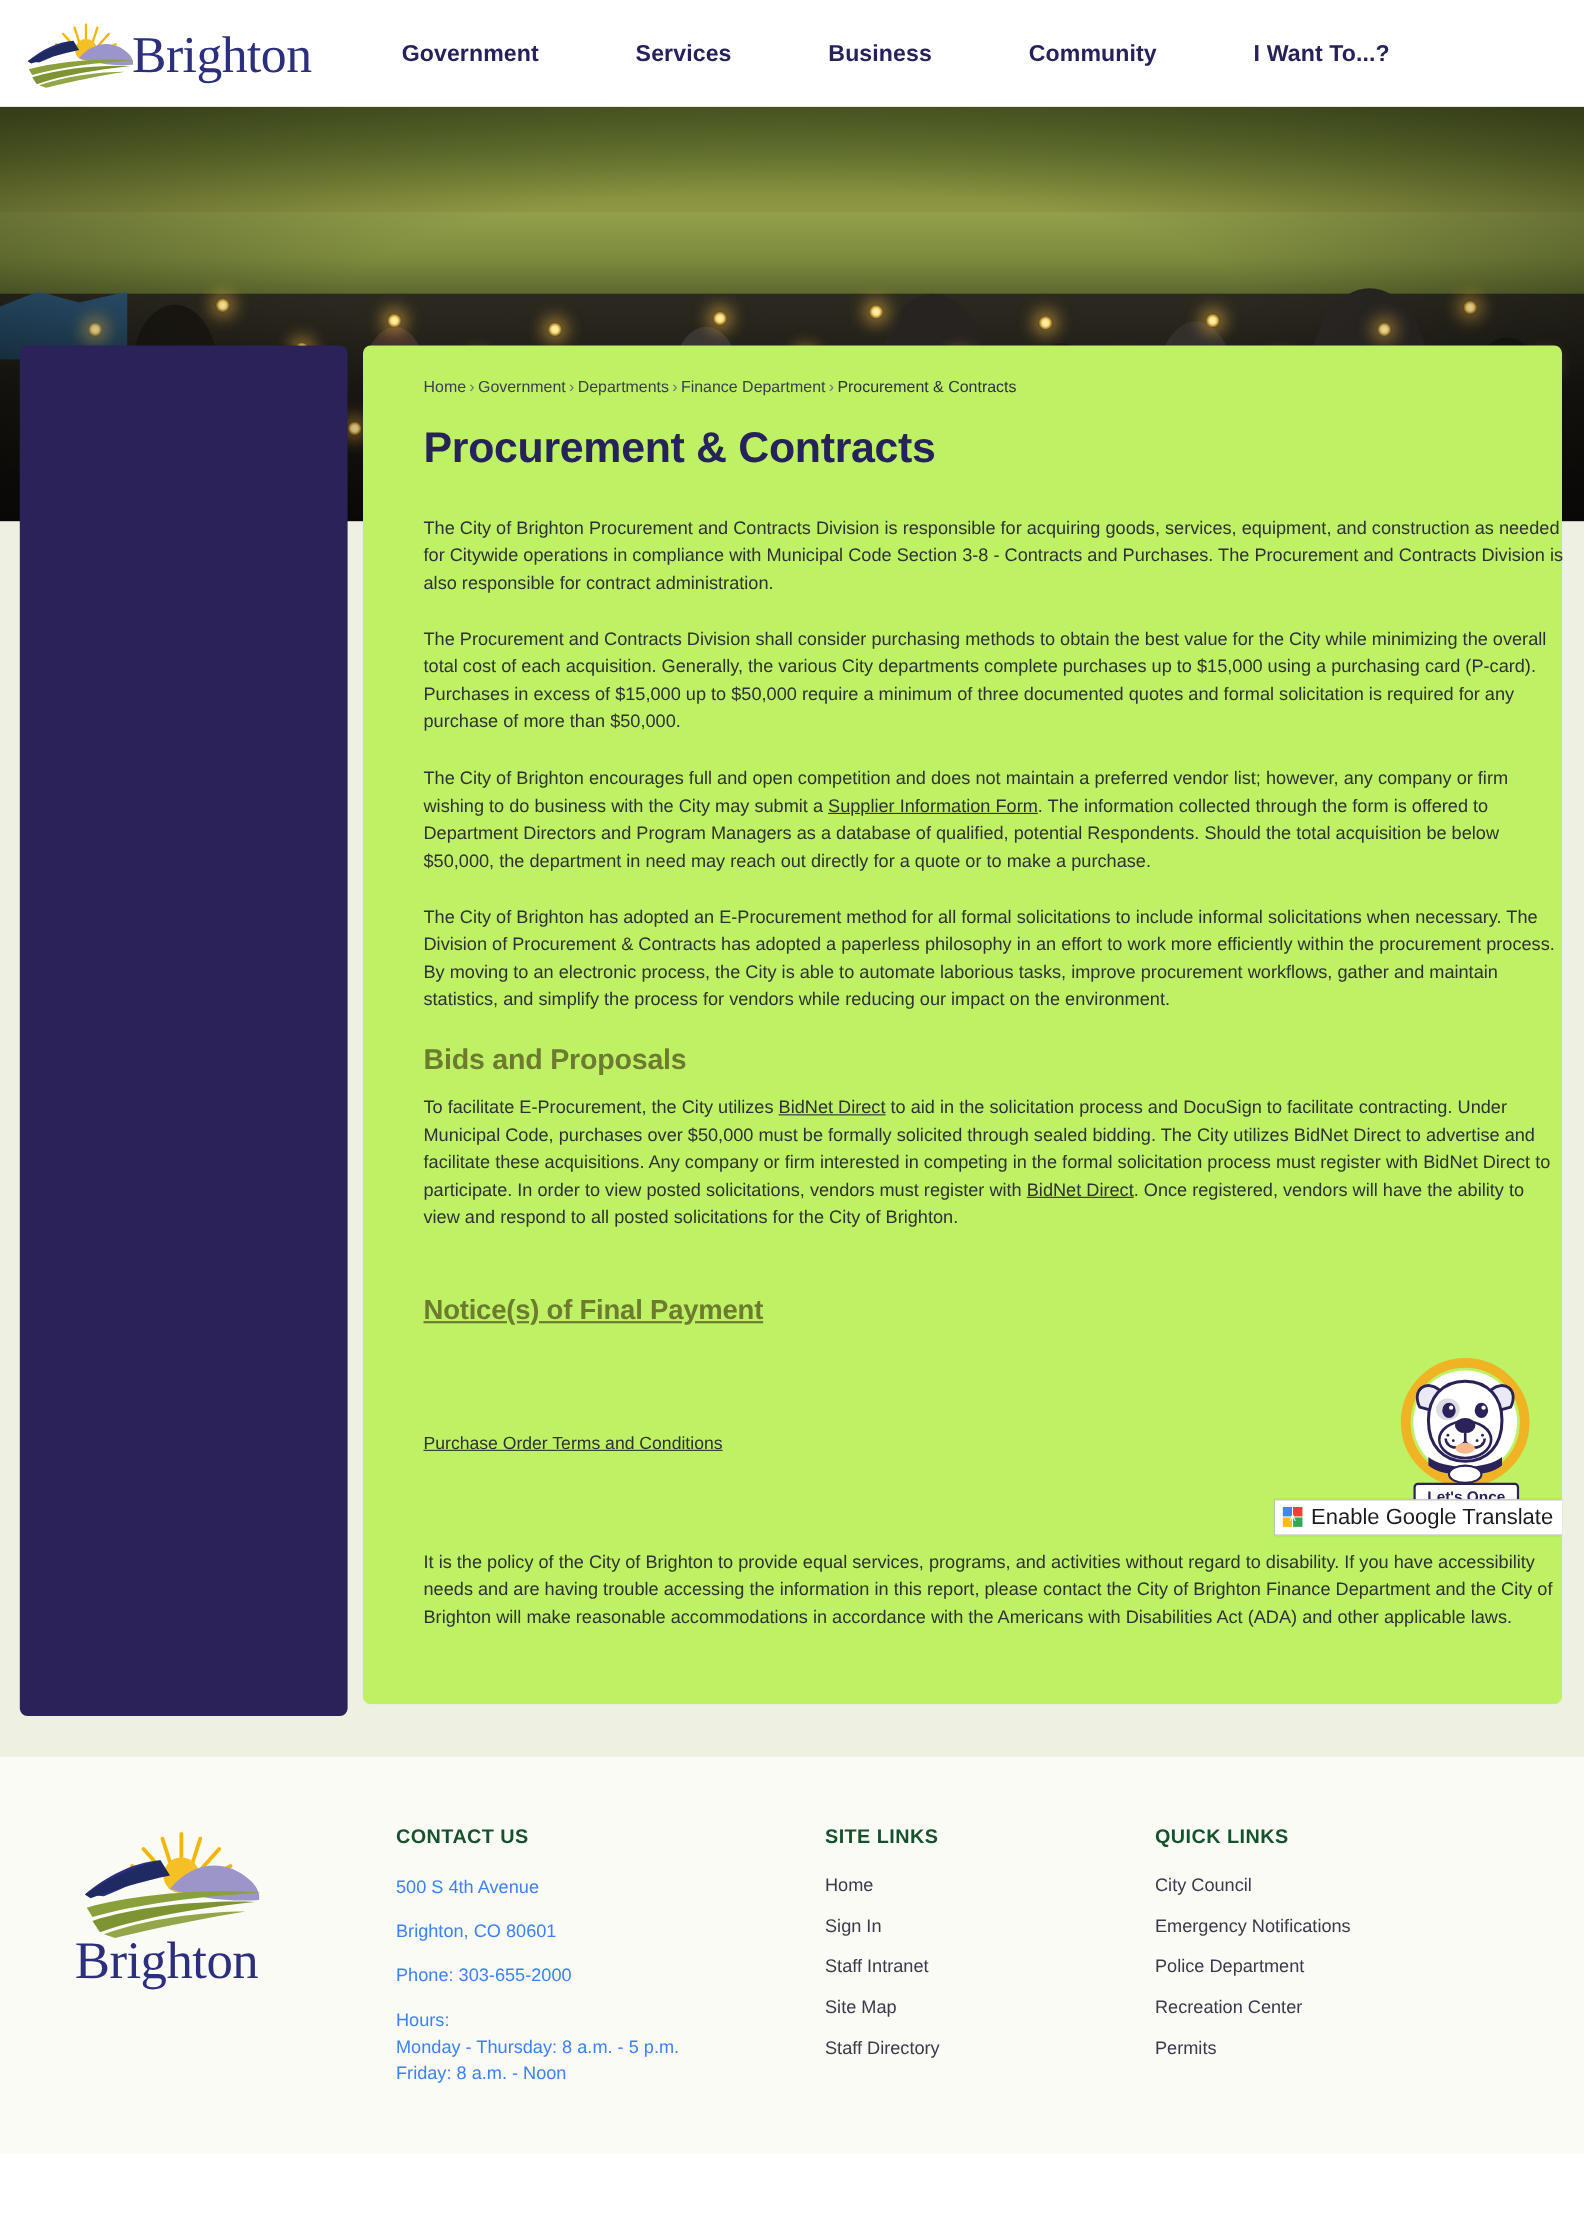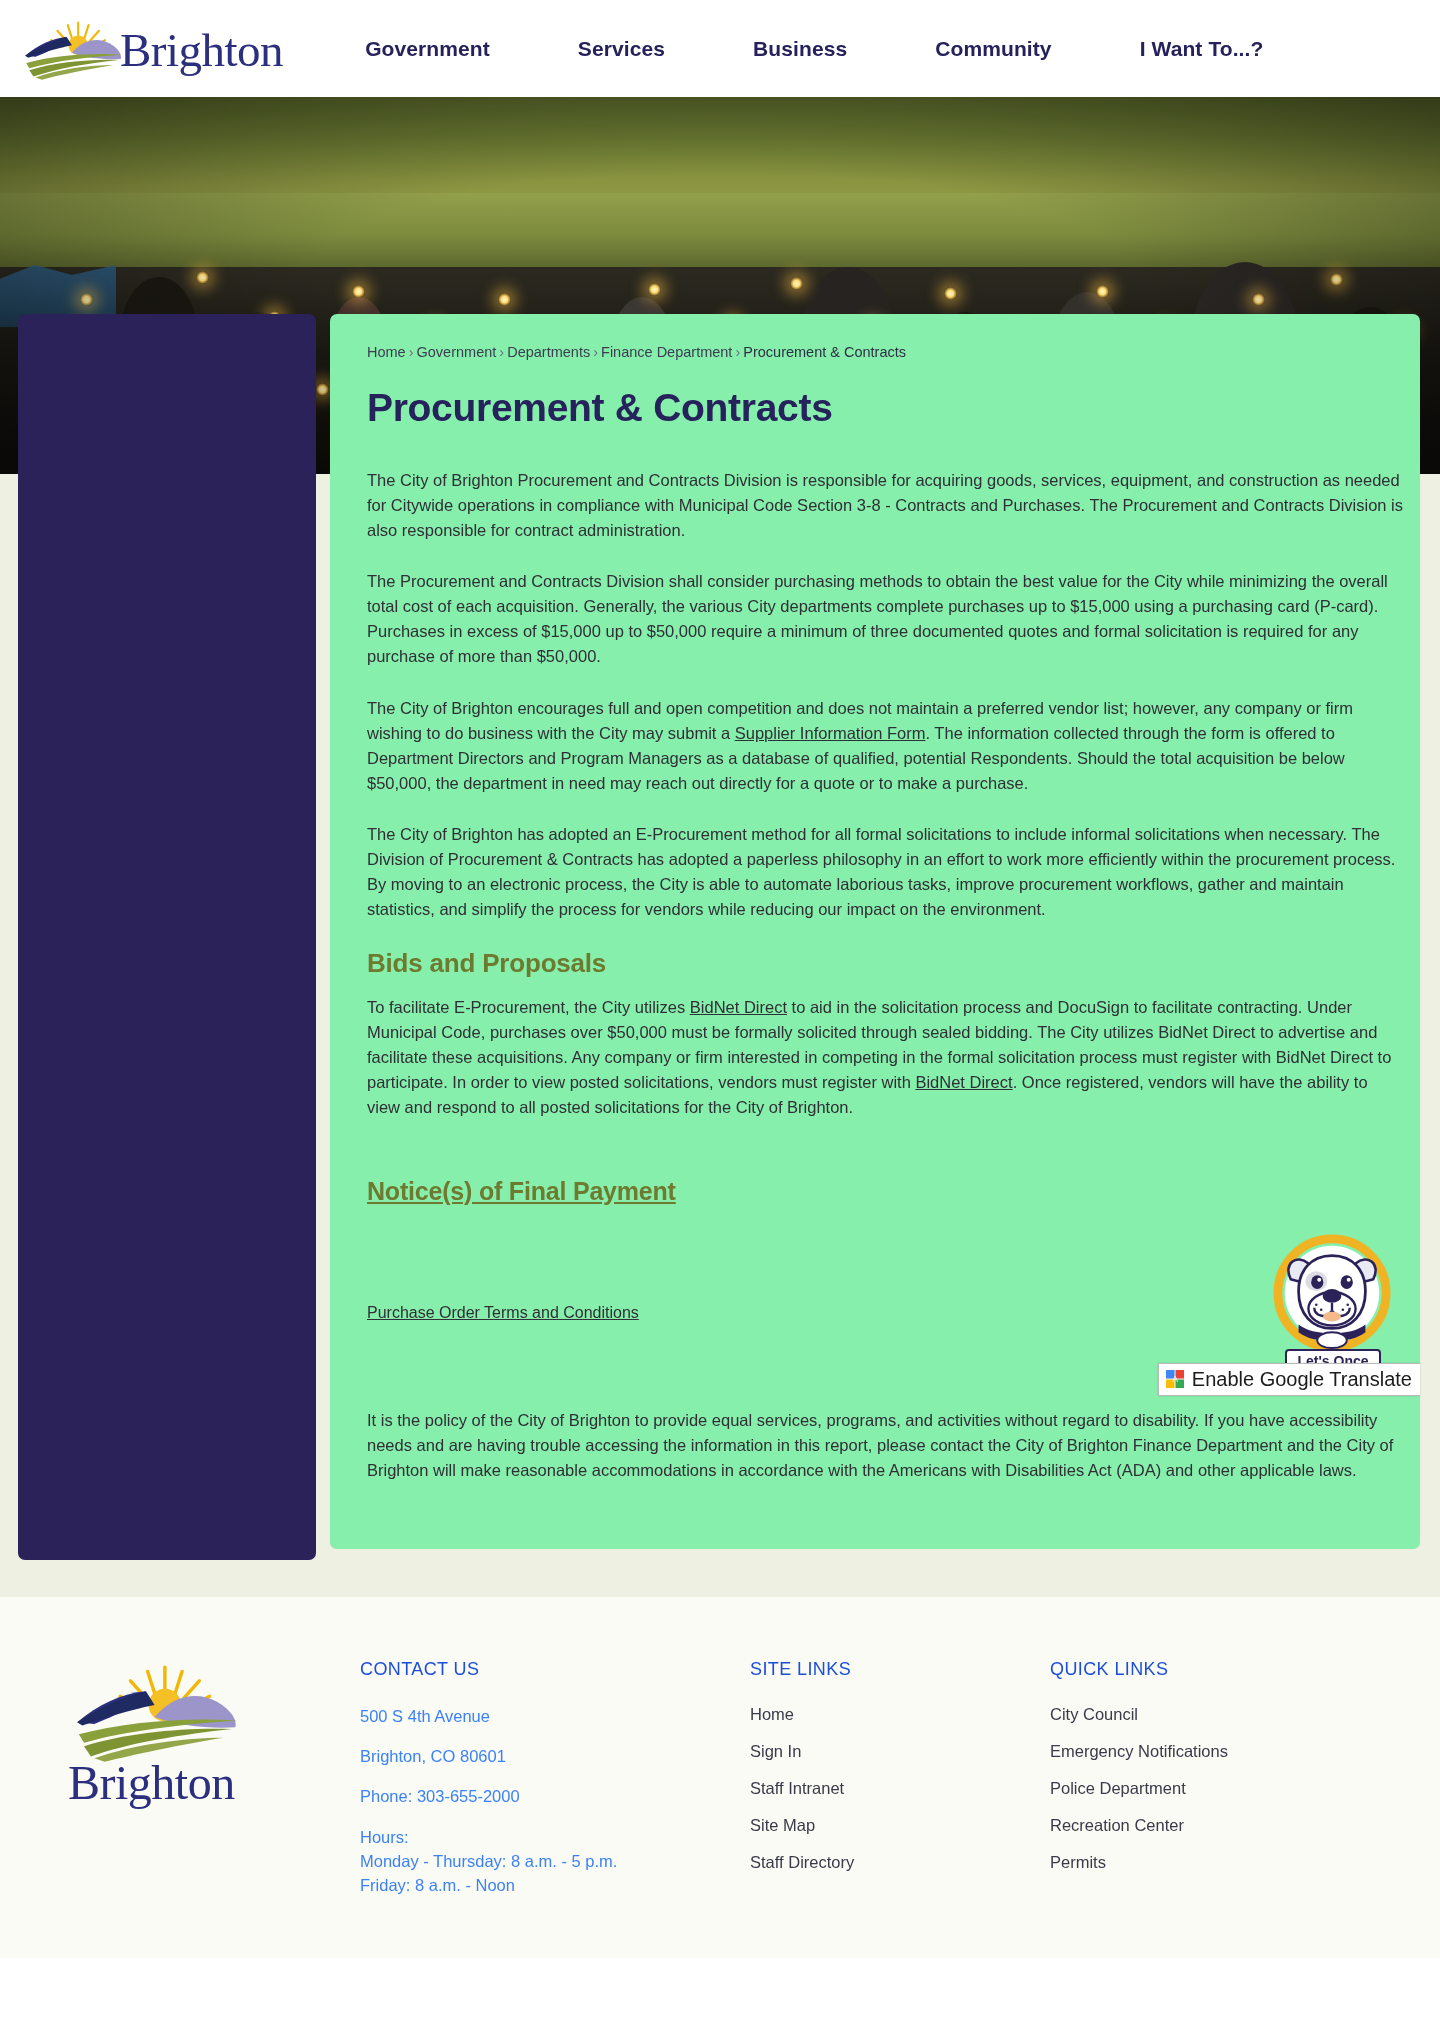--- a/index.html
+++ b/index.html
@@ -145,25 +145,25 @@
     width: 298px;
     height: 1246px;
     background: #2a2258;
     border-radius: 7px;
     z-index: 3;
   }
   .content-card {
     position: relative;
     margin-left: 330px;
     width: 1090px;
-    background: #86efac;
+    background: #bef264;
     border-radius: 7px;
     top: -160px;
     margin-bottom: -140px;
-    padding: 30px 28px 40px 7px;
+    padding: 30px 28px 40px 25px;
     z-index: 4;
     box-shadow: 0 0 1px rgba(0,0,0,0.10);
   }
 
   
   .breadcrumb {
     font-size: 14.5px;
     color: #3c3c52;
     margin-bottom: 26px;
     margin-left: 30px;
@@ -286,22 +286,22 @@
     line-height: 1;
     margin-top: -4px;
     margin-left: 8px;
   }
   .f-col { padding-top: 6px; }
   .f-col-contact { width: 390px; }
   .f-col-quick { width: 338px; }
   .f-col-site { width: 300px; }
   .f-head {
     font-size: 18px;
-    font-weight: normal;
-    color: #1d4ed8;
+    font-weight: bold;
+    color: #14532d;
     letter-spacing: 0.4px;
     margin-bottom: 25px;
   }
   .f-line {
     font-size: 16.5px;
     color: #3b82f6;
     margin-bottom: 18px;
     line-height: 1.35;
   }
   .f-hours { margin-bottom: 0; }

